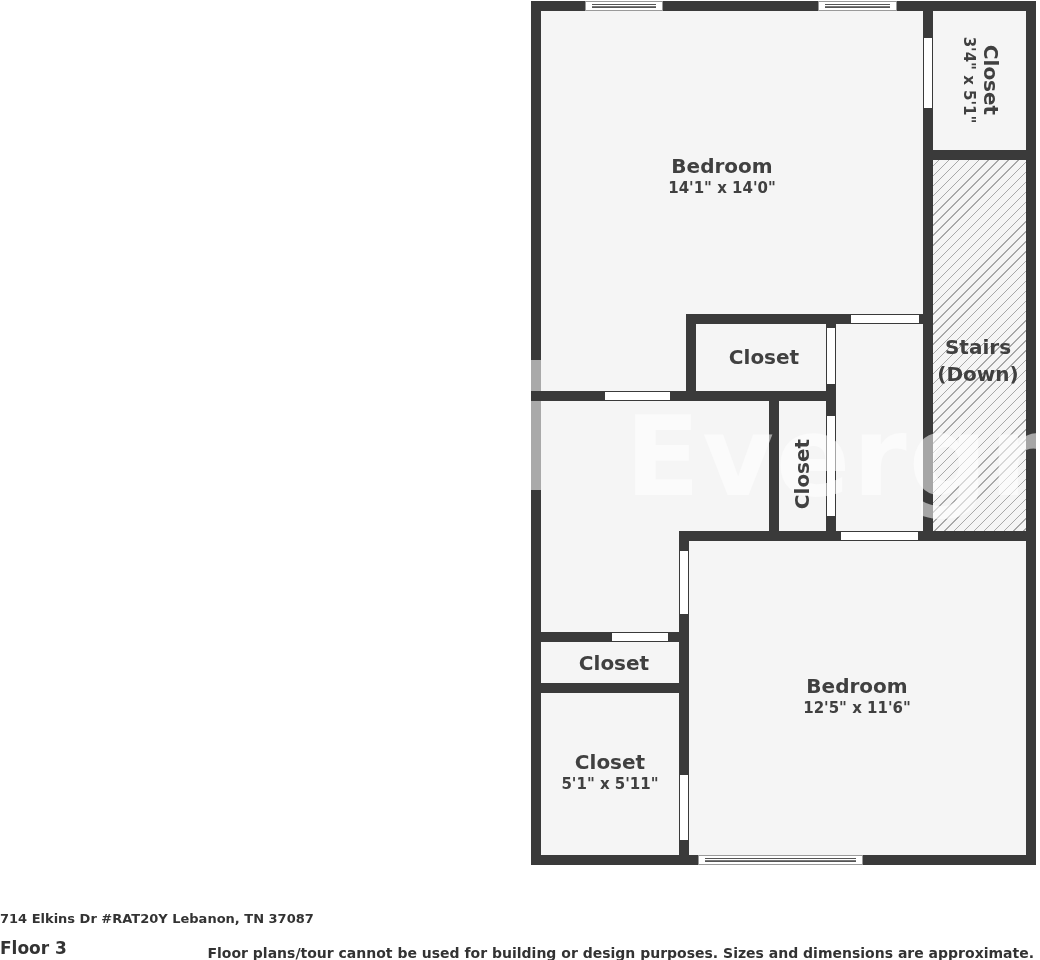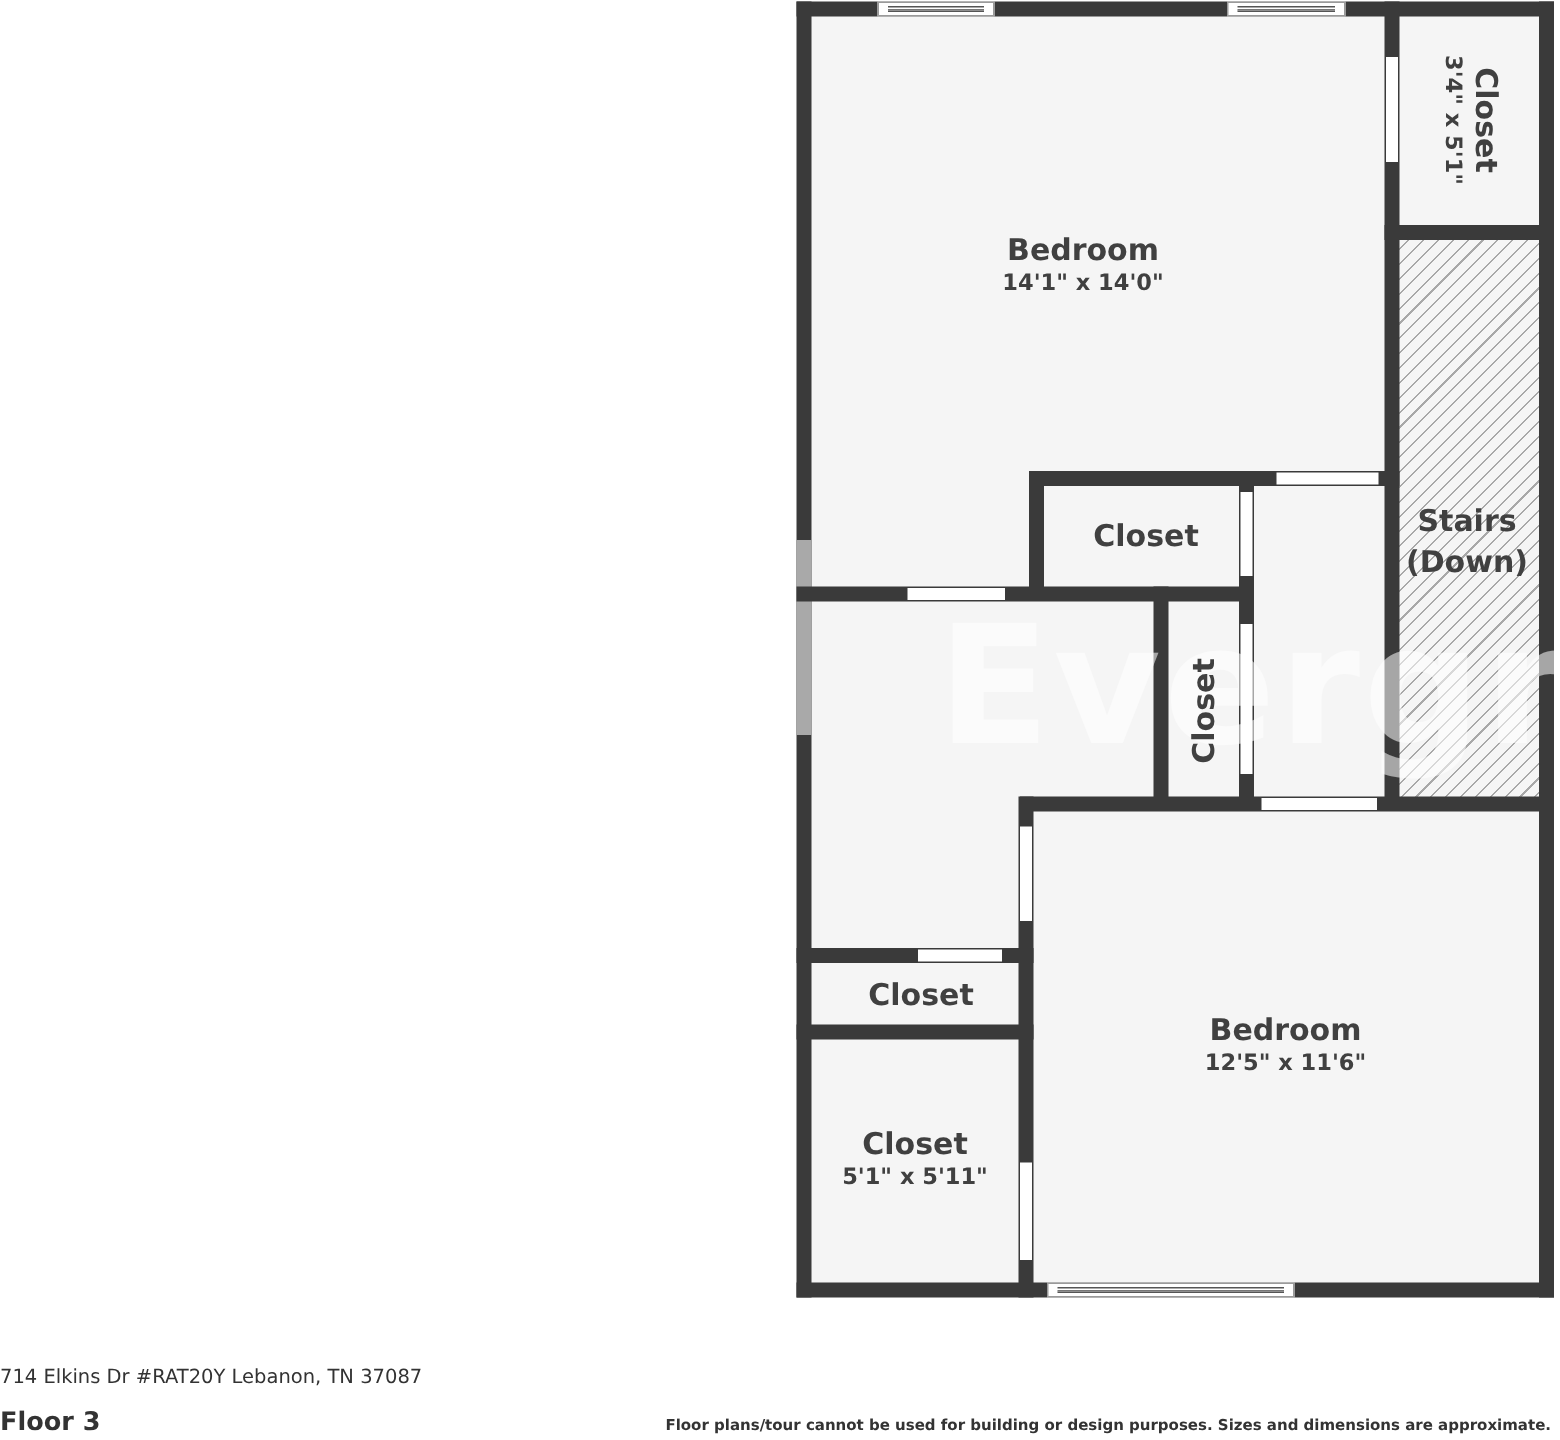--- a/index.html
+++ b/index.html
@@ -10,23 +10,23 @@
   .opening { position:absolute; background:#ffffff; }
   .window { position:absolute; background:#ffffff; box-sizing:border-box; border:1px solid #9a9a9a; }
   .window .pane { position:absolute; left:6px; right:6px; top:2px; bottom:2px; border-top:1px solid #555; border-bottom:1px solid #555; }
   .window .pane::after { content:""; position:absolute; left:0; right:0; top:50%; border-top:1px solid #777; }
   .stairs { position:absolute; background: repeating-linear-gradient(135deg, #f5f5f5 0px, #f5f5f5 6px, #a8a8a8 6px, #a8a8a8 7px); }
   .label { position:absolute; text-align:center; color:#404040; }
   .room-name { font-weight:bold; font-size:20px; line-height:24px; display:block; white-space:nowrap; }
   .room-dim { font-weight:bold; font-size:15px; line-height:20px; display:block; white-space:nowrap; }
   .vert { transform-origin:center center; }
   .watermark { position:absolute; left:540px; top:400px; font-size:110px; font-weight:bold; color:rgba(255,255,255,0.55); letter-spacing:2px; white-space:nowrap; pointer-events:none; line-height:110px; }
-  .footer-addr { position:absolute; left:0; top:911px; font-size:13px; font-weight:normal; color:#333; white-space:nowrap; }
+  .footer-addr { position:absolute; left:0; top:911px; font-size:13px; font-weight:bold; color:#333; white-space:nowrap; }
   .footer-floor { position:absolute; left:0; top:938px; font-size:17px; font-weight:bold; color:#333; white-space:nowrap; }
-  .footer-disclaimer { position:absolute; right:6px; top:945px; font-size:10px; font-weight:bold; color:#333; white-space:nowrap; }
+  .footer-disclaimer { position:absolute; right:6px; top:945px; font-size:14px; font-weight:bold; color:#333; white-space:nowrap; }
 </style>
 </head>
 <body>
 
 <div class="plan">
 
   <div class="floor" style="left:536px;top:6px;width:494px;height:854px;"></div>
 
   <div class="stairs" style="left:932px;top:158px;width:94px;height:376px;"></div>
 

